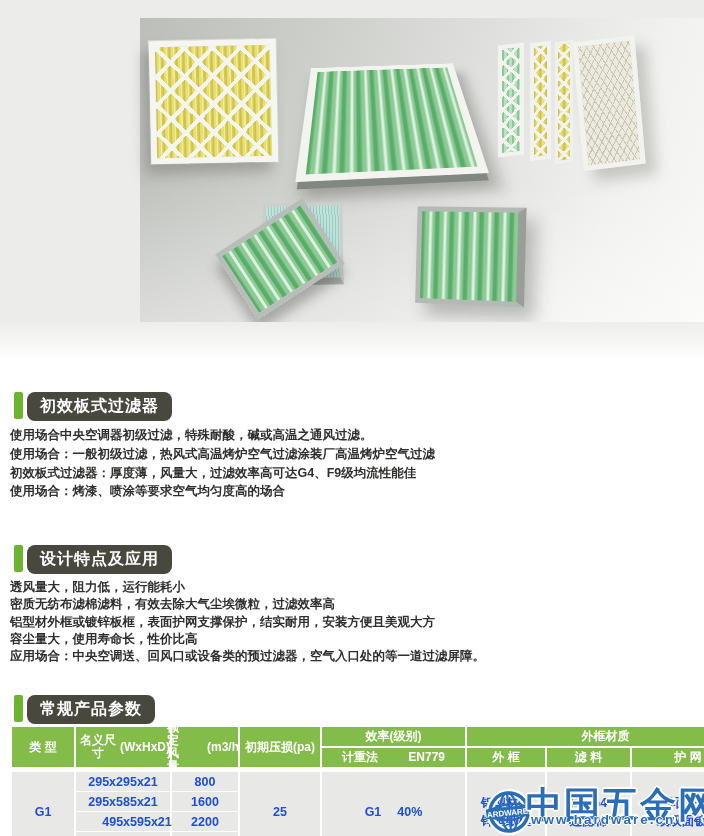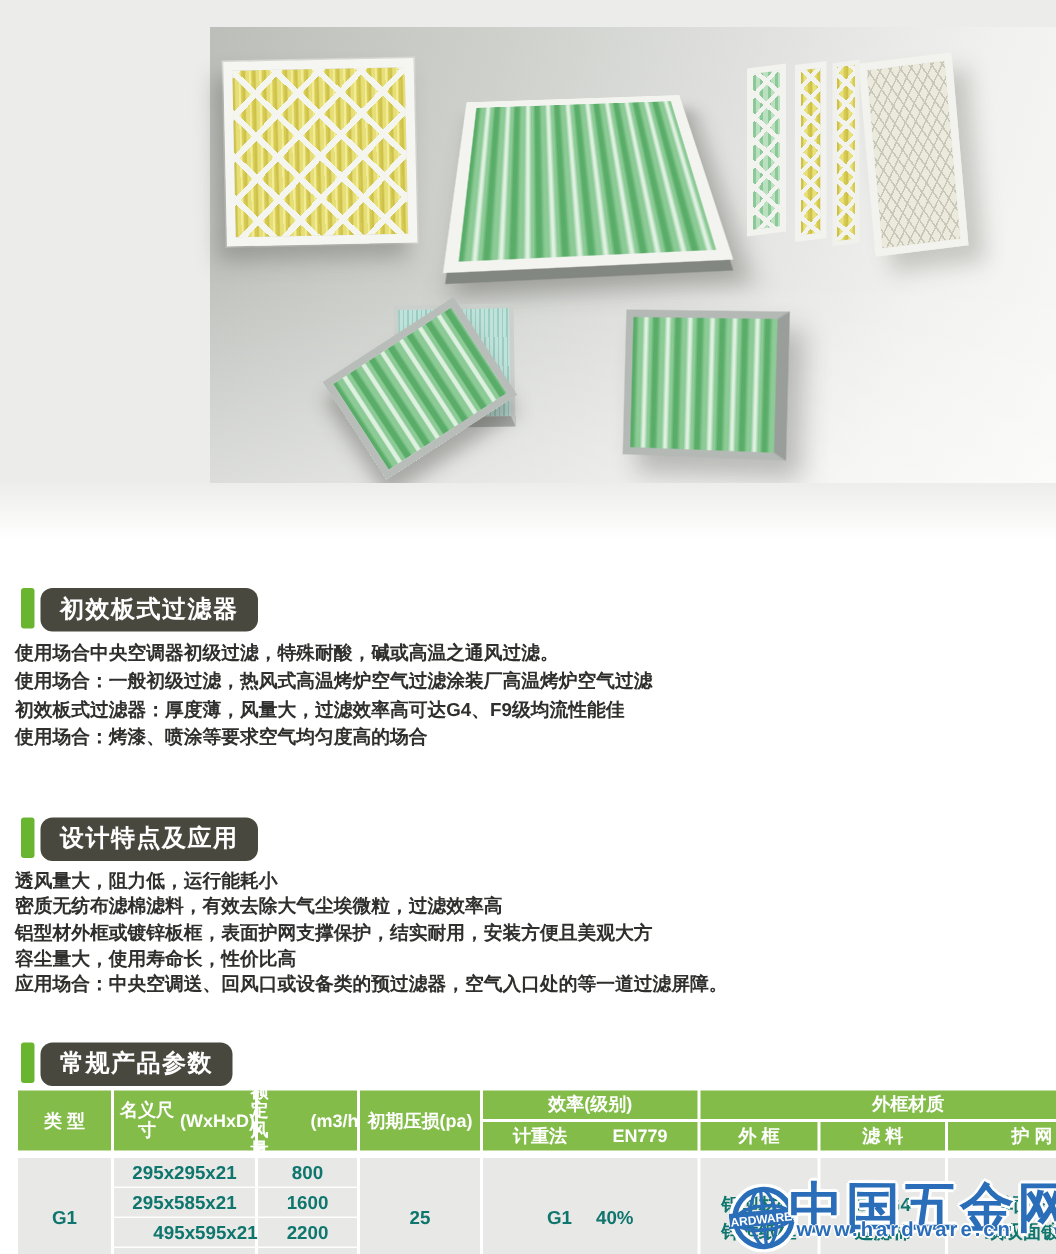--- a/index.html
+++ b/index.html
@@ -64,21 +64,21 @@
 
   
   .ptable{position:absolute;left:12px;top:727px;display:grid;
           grid-template-columns:62px 94px 66px 80px 143px 78px 83px 112px;
           grid-template-rows:19px 2px 19px 5px 19px 1px 19px 1px 19px 1px 19px;
           column-gap:2px;}
   .hc{background:#84bc4a;color:#fff;font-size:12px;font-weight:bold;
       display:flex;align-items:center;justify-content:center;text-align:center;line-height:13px;}
   .hc.two{flex-direction:row;}
   .hc.split{justify-content:space-between;padding:0 20px;}
-  .bc{background:#e8e8e6;color:#0f766e;font-size:12.5px;font-weight:bold;
+  .bc{background:#e8e8e6;color:#1d4ed8;font-size:12.5px;font-weight:bold;
       display:flex;align-items:center;justify-content:center;text-align:center;}
   .bc.two{flex-direction:column;line-height:18px;}
   .bc.eff span{margin:0 8px;}
 
   
   .g-c1h{grid-column:1;grid-row:1/4;} .g-c2h{grid-column:2;grid-row:1/4;}
   .g-c3h{grid-column:3;grid-row:1/4;gap:28px;} .g-c4h{grid-column:4;grid-row:1/4;}
   .g-c5a{grid-column:5;grid-row:1;}  .g-c5b{grid-column:5;grid-row:3;}
   .g-c68{grid-column:6/9;grid-row:1;}
   .g-c6b{grid-column:6;grid-row:3;} .g-c7b{grid-column:7;grid-row:3;} .g-c8b{grid-column:8;grid-row:3;}

